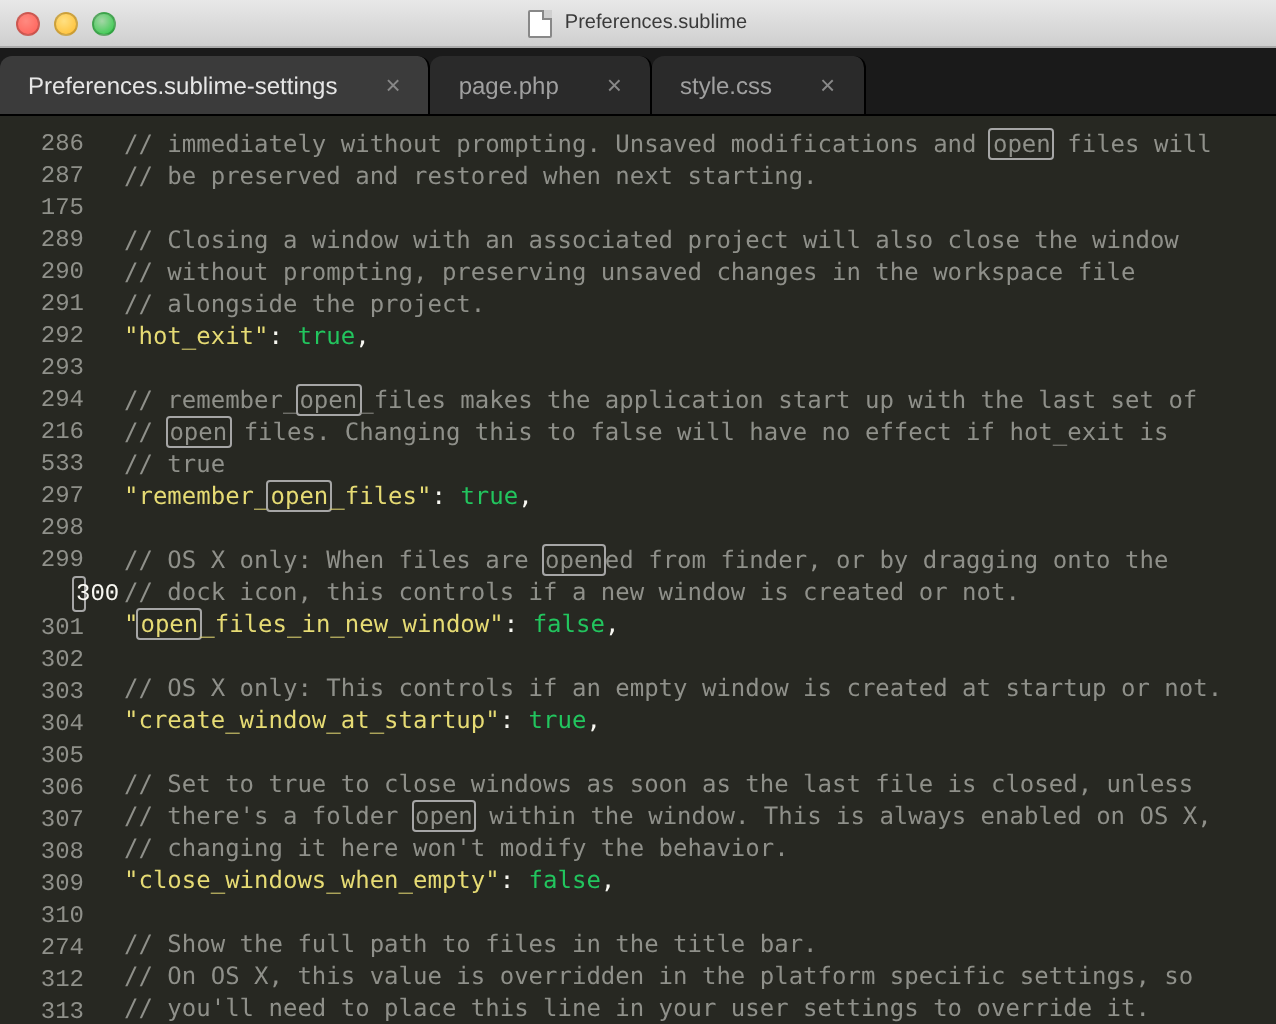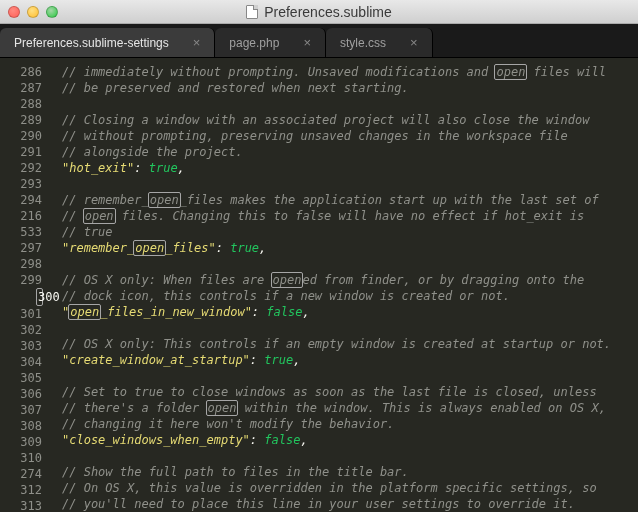--- a/index.html
+++ b/index.html
@@ -22,21 +22,21 @@
     border-bottom: 1px solid #aaa;
     position: relative;
   }
   .traffic { display: flex; gap: 7px; }
   .tl { width: 12px; height: 12px; border-radius: 50%; border: 1px solid rgba(0,0,0,0.2); }
   .tl.close { background: radial-gradient(circle at 40% 35%, #ff8a80, #ff5f57); }
   .tl.min   { background: radial-gradient(circle at 40% 35%, #ffe082, #ffbd2e); }
   .tl.max   { background: radial-gradient(circle at 40% 35%, #a5d6a7, #28c940); }
   .title {
     position: absolute; left: 0; right: 0; text-align: center;
-    color: #3a3a3a; font-size: 14px;
+    color: #3a3a3a; font-size: 10px;
     display: flex; align-items: center; justify-content: center; gap: 6px;
     pointer-events: none;
   }
   .doc-icon { width: 12px; height: 14px; background: #fff; border: 1px solid #888; border-radius: 1px; position: relative; }
   .doc-icon::after { content:''; position:absolute; top:-1px; right:-1px; width:4px; height:4px; background:#cfcfcf; border-left:1px solid #888; border-bottom:1px solid #888; }
   .tabbar {
     height: 34px;
     background: #1a1a1a;
     display: flex;
     align-items: stretch;
@@ -68,29 +68,29 @@
   }
   .gutter {
     width: 50px;
     background: #272822;
     color: #8f908a;
     text-align: right;
     padding: 6px 8px 0 0;
     font-size: 12px;
     line-height: 16px;
     user-select: none;
+    font-family: Liberation Mono, monospace;
   }
   .gutter .ln.hl { color: #f8f8f2; margin-left: 36px; }
   .code {
     flex: 1;
     padding: 6px 0 0 12px;
     font-size: 12px;
     line-height: 16px;
     white-space: pre;
-    font-style: italic;
   }
   .c { color: #8f908a; } 
   .k { color: #e6db74; } 
   .p { color: #f8f8f2; } 
   .t { color: #22c55e; } 
   .hl {
     border: 1px solid #a6a6a6;
     border-radius: 2px;
     padding: 0 1px;
     margin: 0 -1px;
@@ -124,21 +124,21 @@
     <div class="tab">
       <span>style.css</span>
       <span class="x">×</span>
     </div>
   </div>
 
 <div class="editor">
   <div class="gutter" id="gutter">
       <div class="ln">286</div>
       <div class="ln">287</div>
-      <div class="ln">288</div>
+      <div class="ln">175</div>
       <div class="ln">289</div>
       <div class="ln">290</div>
       <div class="ln">291</div>
       <div class="ln">292</div>
       <div class="ln">293</div>
       <div class="ln">294</div>
       <div class="ln">216</div>
       <div class="ln">533</div>
       <div class="ln">297</div>
       <div class="ln">298</div>

